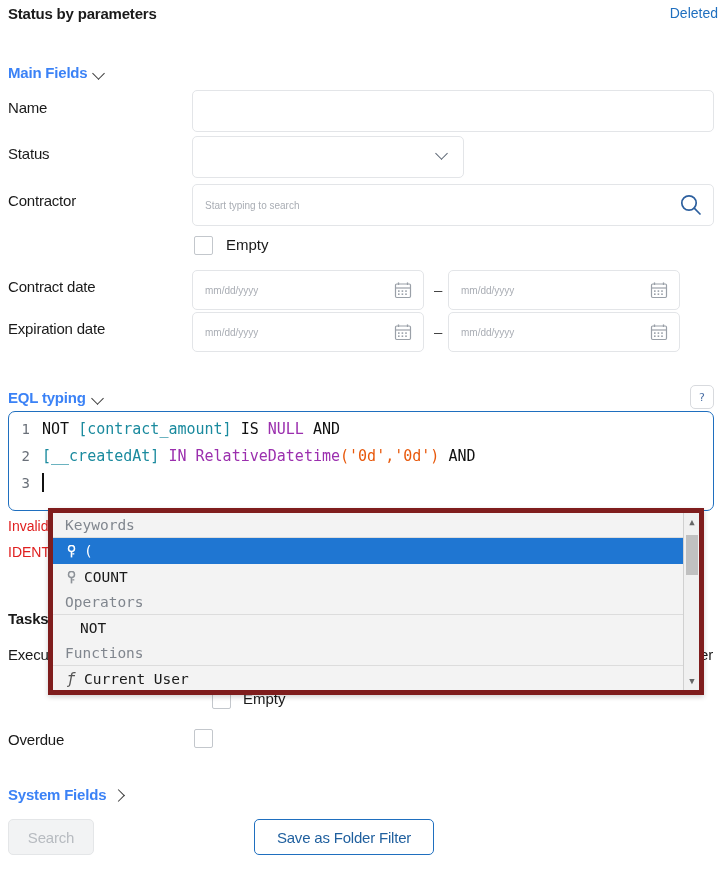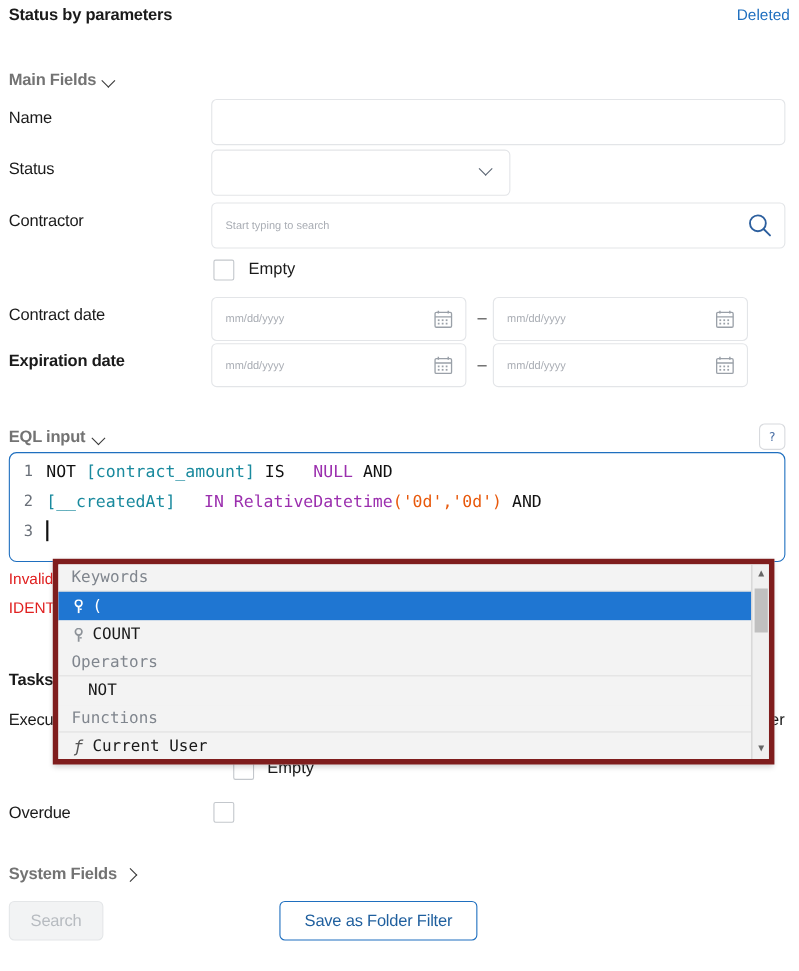--- a/index.html
+++ b/index.html
@@ -20,21 +20,21 @@
     letter-spacing: -0.2px;
   }
   .hdr-deleted {
     position: absolute; right: 8px; top: 5px;
     font-size: 14px; color: #1f6fbf; cursor: pointer;
   }
 
   
   .section-hdr {
     position: absolute; left: 8px;
-    font-size: 15px; font-weight: bold; color: #737373;
+    font-size: 15px; font-weight: bold; color: #3b82f6;
     display: flex; align-items: center; gap: 7px;
     cursor: pointer; letter-spacing: -0.2px;
   }
   .chev {
     display: inline-block; width: 11px; height: 11px;
     position: relative; top: 1px;
   }
   .chev::after {
     content: ""; position: absolute; left: 0; top: 1px;
     width: 8px; height: 8px;
@@ -132,21 +132,21 @@
   .gutter {
     width: 30px; min-width: 30px; text-align: right;
     color: #6a7079; padding-right: 9px;
     font-family: "DejaVu Sans Mono", monospace;
     font-size: 14px;
     user-select: none;
   }
   .codeline { position: relative; white-space: pre; padding-left: 3px; }
   .tk-kw   { color: #111111; }
   .tk-fld  { color: #1a8a9e; }
-  .tk-op   { color: #9b2fae; margin-left: 17px; }
+  .tk-op   { color: #9b2fae; }
   .tk-str  { color: #e8590c; }
   .tk-paren{ color: #e8590c; }
 
   .caret {
     display: inline-block; width: 1.6px; height: 19px;
     background: #111; vertical-align: -4px;
   }
   .squiggle {
     position: absolute; left: 2px; bottom: -2px;
     width: 12px; height: 4px; overflow: hidden;
@@ -297,21 +297,21 @@
         <rect x="4" y="9.3" width="1.6" height="1.6" fill="#9aa0a8"></rect>
         <rect x="7.6" y="9.3" width="1.6" height="1.6" fill="#9aa0a8"></rect>
         <rect x="11.2" y="9.3" width="1.6" height="1.6" fill="#9aa0a8"></rect>
         <rect x="4" y="12.4" width="1.6" height="1.6" fill="#9aa0a8"></rect>
         <rect x="7.6" y="12.4" width="1.6" height="1.6" fill="#9aa0a8"></rect>
         <rect x="11.2" y="12.4" width="1.6" height="1.6" fill="#9aa0a8"></rect>
       </svg>
     </span>
   </div>
 
-  <div class="label" style="top:320px;font-weight:bold;">Expiration date</div>
+  <div class="label" style="top:320px;">Expiration date</div>
   <div class="field" style="left:192px; top:312px; width:232px; height:40px;">
     <span class="ph">mm/dd/yyyy</span>
     <span class="cal">
       <svg width="18" height="18" viewBox="0 0 18 18">
         <rect x="1.5" y="3" width="15" height="13.5" rx="1.2" fill="none" stroke="#9aa0a8" stroke-width="1.2"></rect>
         <line x1="1.5" y1="7" x2="16.5" y2="7" stroke="#9aa0a8" stroke-width="1.2"></line>
         <line x1="4.5" y1="1.4" x2="4.5" y2="4" stroke="#9aa0a8" stroke-width="1.3"></line>
         <line x1="13.5" y1="1.4" x2="13.5" y2="4" stroke="#9aa0a8" stroke-width="1.3"></line>
         <rect x="4" y="9.3" width="1.6" height="1.6" fill="#9aa0a8"></rect>
         <rect x="7.6" y="9.3" width="1.6" height="1.6" fill="#9aa0a8"></rect>
@@ -335,21 +335,21 @@
         <rect x="7.6" y="9.3" width="1.6" height="1.6" fill="#9aa0a8"></rect>
         <rect x="11.2" y="9.3" width="1.6" height="1.6" fill="#9aa0a8"></rect>
         <rect x="4" y="12.4" width="1.6" height="1.6" fill="#9aa0a8"></rect>
         <rect x="7.6" y="12.4" width="1.6" height="1.6" fill="#9aa0a8"></rect>
         <rect x="11.2" y="12.4" width="1.6" height="1.6" fill="#9aa0a8"></rect>
       </svg>
     </span>
   </div>
 
   <div class="section-hdr" style="top:389px;">
-    <span>EQL input</span>
+    <span>EQL typing</span>
     <span class="chev"></span>
   </div>
   <div class="help-btn" style="left:690px; top:385px;">
     <svg width="14" height="14" viewBox="0 0 14 14">
       <text x="7" y="11" text-anchor="middle" font-family="DejaVu Sans, sans-serif" font-size="11" fill="#4a6fa5">?</text>
     </svg>
   </div>
 
   <div class="editor" style="left:8px; top:411px; width:706px; height:100px;">
 

